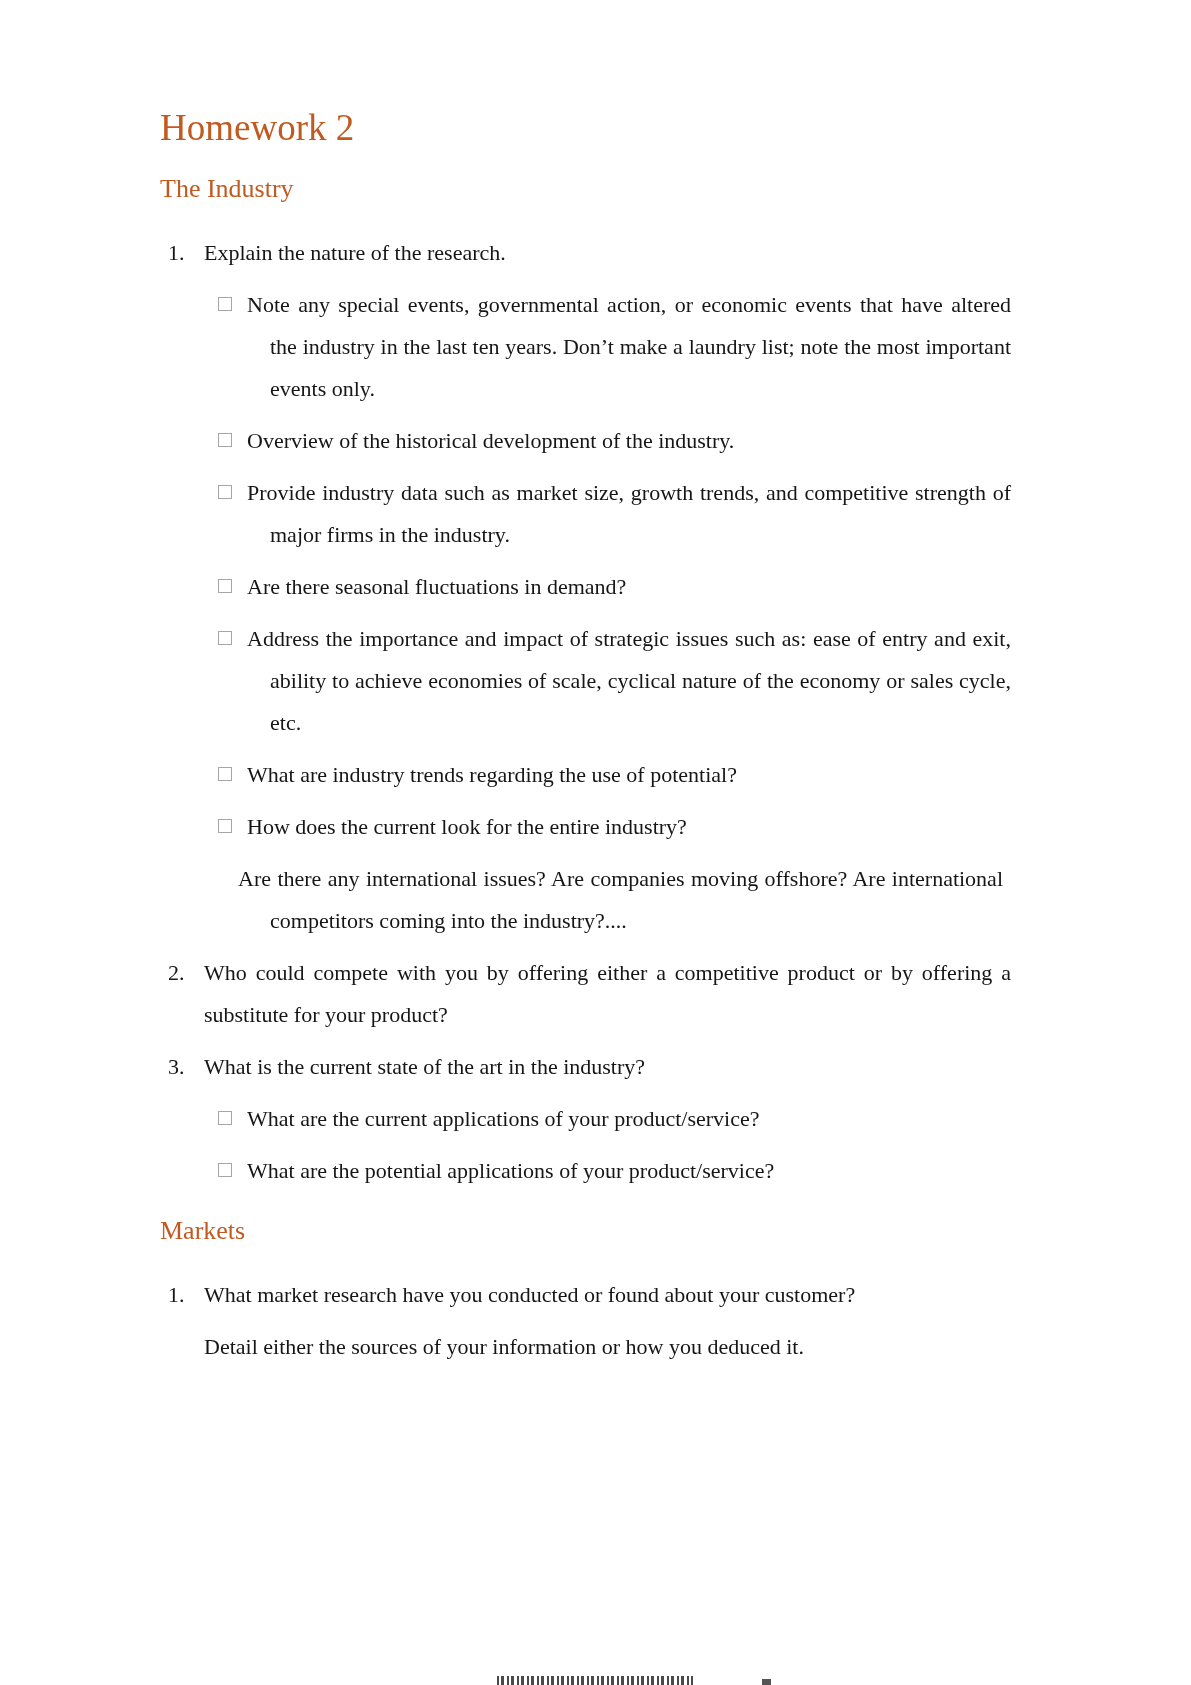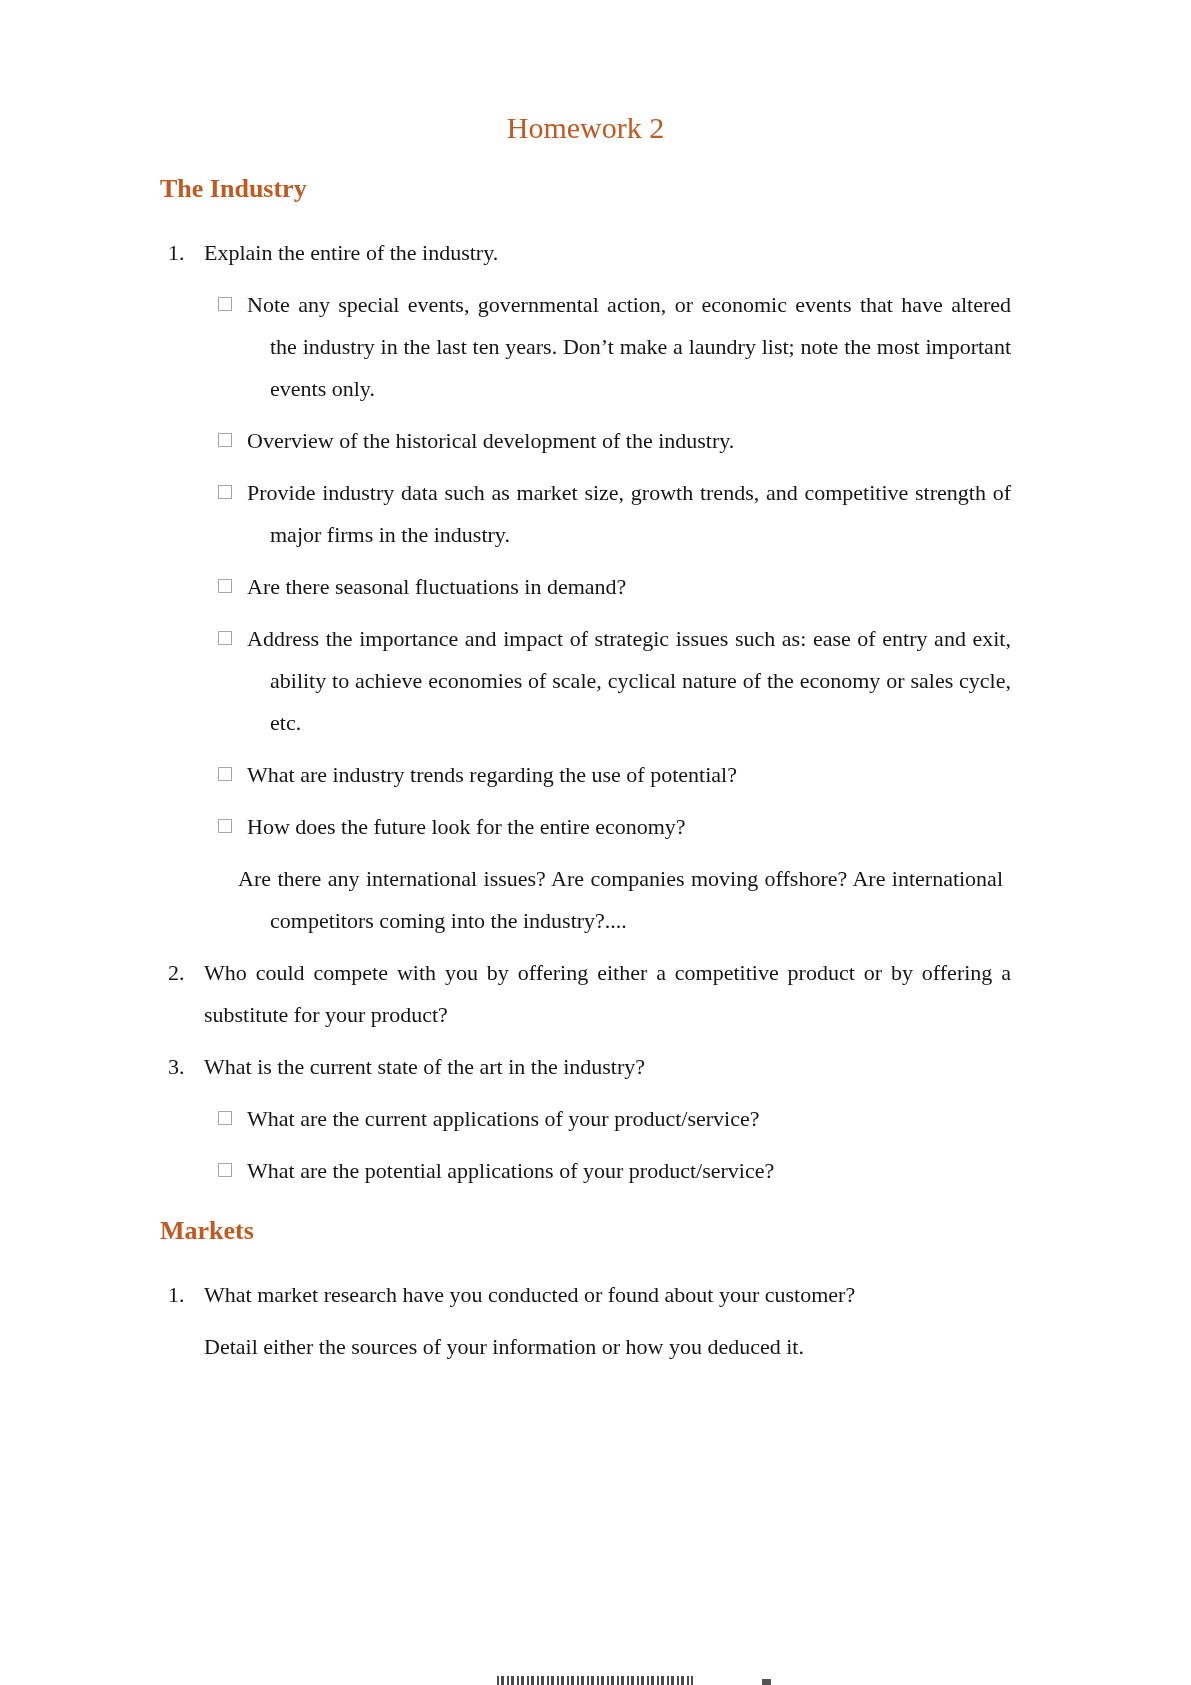--- a/index.html
+++ b/index.html
@@ -15,31 +15,30 @@
   }
   .content {
     position: absolute;
     left: 160px;
     top: 0;
     width: 851px;
     padding-top: 108px;
   }
   .doc-title {
     margin: 0 0 24px 0;
-    font-size: 30px;
+    font-size: 37px;
     line-height: 40px;
     font-weight: 400;
-    text-align: center;
     color: #C05A21;
   }
   .section-heading {
     margin: 0 0 26px 0;
     font-size: 26px;
     line-height: 34px;
-    font-weight: 700;
+    font-weight: 400;
     color: #C05A21;
   }
   .section-heading.markets { margin-top: 22px; }
   .numbered-item {
     position: relative;
     padding-left: 44px;
     margin: 0 0 10px 0;
     font-size: 22px;
     line-height: 42px;
     text-align: justify;
@@ -112,21 +111,21 @@
 
 <div class="page">
   <div class="content">
 
     <h1 class="doc-title">Homework 2</h1>
 
     <h2 class="section-heading">The Industry</h2>
 
     <div class="numbered-item">
       <span class="num">1.</span>
-      <span>Explain the entire of the industry.</span>
+      <span>Explain the nature of the research.</span>
     </div>
 
     <div class="bullet">
       <span class="checkbox"></span>
       <span>Note any special events, governmental action, or economic events that have altered the industry in the last ten years. Don’t make a laundry list; note the most important events only.</span>
     </div>
     <div class="bullet">
       <span class="checkbox"></span>
       <span>Overview of the historical development of the industry.</span>
     </div>
@@ -141,21 +140,21 @@
     <div class="bullet">
       <span class="checkbox"></span>
       <span>Address the importance and impact of strategic issues such as: ease of entry and exit, ability to achieve economies of scale, cyclical nature of the economy or sales cycle, etc.</span>
     </div>
     <div class="bullet">
       <span class="checkbox"></span>
       <span>What are industry trends regarding the use of potential?</span>
     </div>
     <div class="bullet">
       <span class="checkbox"></span>
-      <span>How does the future look for the entire economy?</span>
+      <span>How does the current look for the entire industry?</span>
     </div>
 
     <div class="note">Are there any international issues? Are companies moving offshore? Are international competitors coming into the industry?....</div>
 
     <div class="numbered-item">
       <span class="num">2.</span>
       <span>Who could compete with you by offering either a competitive product or by offering a substitute for your product?</span>
     </div>
 
     <div class="numbered-item">

